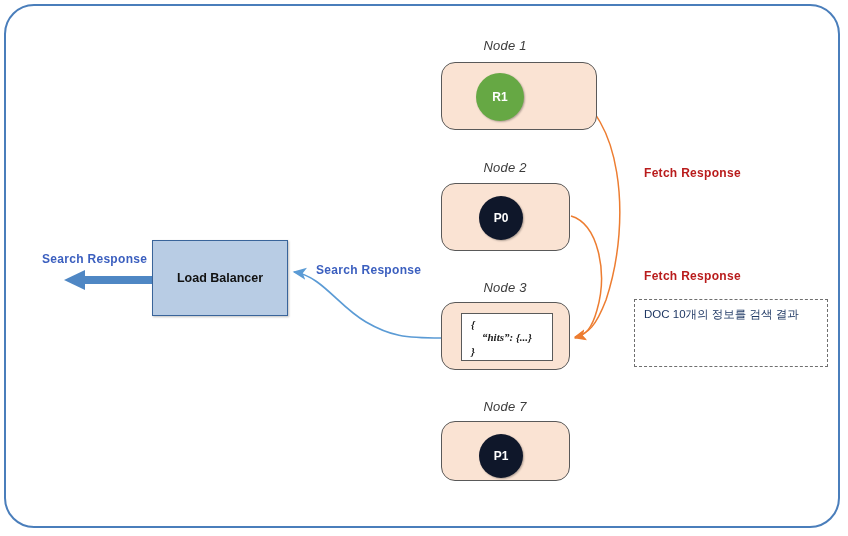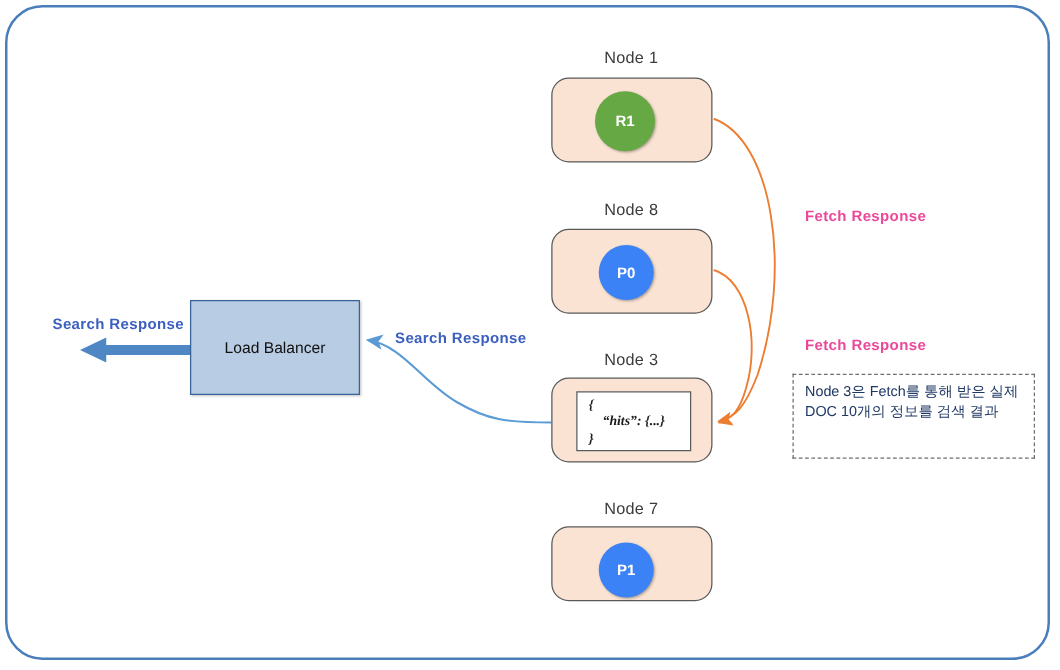--- a/index.html
+++ b/index.html
@@ -43,35 +43,36 @@
     box-sizing: border-box;
   }
 
   .node-caption {
     position: absolute;
     font-size: 13px;
     color: #3b3b3b;
     text-align: center;
     width: 130px;
     letter-spacing: 0.2px;
+    font-style: italic;
   }
 
   .shard {
     position: absolute;
     border-radius: 50%;
     display: flex;
     align-items: center;
     justify-content: center;
     color: #ffffff;
     font-size: 12px;
     font-weight: bold;
     box-shadow: 1px 1px 2px rgba(0,0,0,0.30);
   }
   .shard.green { background: #66a844; }
-  .shard.blue  { background: #3b82f6; }
+  .shard.blue  { background: #0f172a; }
 
   .hits-box {
     position: absolute;
     background: #ffffff;
     border: 1.4px solid #5a5a5a;
     box-sizing: border-box;
     padding: 4px 6px 3px 9px;
     font-family: "Liberation Serif", serif;
     font-style: italic;
     font-weight: bold;
@@ -87,34 +88,34 @@
     top: 240px;
     width: 136px;
     height: 76px;
     background: #b8cce4;
     border: 1.5px solid #39649a;
     box-sizing: border-box;
     display: flex;
     align-items: center;
     justify-content: center;
     font-size: 12.5px;
-    font-weight: normal;
+    font-weight: bold;
     color: #111111;
     box-shadow: 1px 1px 2px rgba(0,0,0,0.25);
   }
 
   .label {
     position: absolute;
     font-size: 12px;
     font-weight: bold;
     white-space: nowrap;
     letter-spacing: 0.3px;
   }
   .label.blue   { color: #3b5fbf; }
-  .label.orange { color: #ec4899; padding-left: 17px; }
+  .label.orange { color: #b91c1c; padding-left: 17px; }
 
   .note-box {
     position: absolute;
     left: 634px;
     top: 299px;
     width: 194px;
     height: 68px;
     border: 1.3px dashed #6f6f6f;
     box-sizing: border-box;
     background: #ffffff;
@@ -145,25 +146,25 @@
   </g>
 
   <path d="M441,338 C405,338 390,336 366,322 C338,306 322,276 294,272" fill="none" stroke="#5b9bd5" stroke-width="1.7" marker-end="url(#arrow-blue)"></path>
 
   <path d="M571,95 C618,112 634,215 606,300 C596,326 588,334 575,337" fill="none" stroke="#ed7d31" stroke-width="1.5" marker-end="url(#arrow-orange)"></path>
 
   <path d="M571,216 C598,224 608,272 597,310 C592,328 586,335 575,338" fill="none" stroke="#ed7d31" stroke-width="1.5" marker-end="url(#arrow-orange)"></path>
 </svg>
 
 <div class="node-caption" style="left:440px; top:38px;">Node 1</div>
-<div class="node-box" style="left:441px; top:62px; width:129px; height:68px;padding-left:27px;">
+<div class="node-box" style="left:441px; top:62px; width:156px; height:68px;padding-left:27px;">
   <div class="shard green" style="left:34px; top:10px; width:48px; height:48px; position:absolute;">R1</div>
 </div>
 
-<div class="node-caption" style="left:440px; top:160px;">Node 8</div>
+<div class="node-caption" style="left:440px; top:160px;">Node 2</div>
 <div class="node-box" style="left:441px; top:183px; width:129px; height:68px;">
   <div class="shard blue" style="left:37px; top:12px; width:44px; height:44px; position:absolute;">P0</div>
 </div>
 
 <div class="node-caption" style="left:440px; top:280px;">Node 3</div>
 <div class="node-box" style="left:441px; top:302px; width:129px; height:68px;">
   <div class="hits-box" style="left:19px; top:10px; width:92px; height:48px;">
     <div>{</div>
     <div class="indent">“hits”: {...}</div>
     <div>}</div>
@@ -181,15 +182,14 @@
 
 <div class="label blue" style="left:42px; top:252px;">Search  Response</div>
 
 <div class="label blue" style="left:316px; top:263px;">Search  Response</div>
 
 <div class="label orange" style="left:627px; top:166px;">Fetch  Response</div>
 
 <div class="label orange" style="left:627px; top:269px;">Fetch  Response</div>
 
 <div class="note-box">
-  <div>Node 3은 Fetch를 통해 받은 실제</div>
   <div>DOC 10개의 정보를 검색 결과</div>
 </div>
 
 </body></html>

